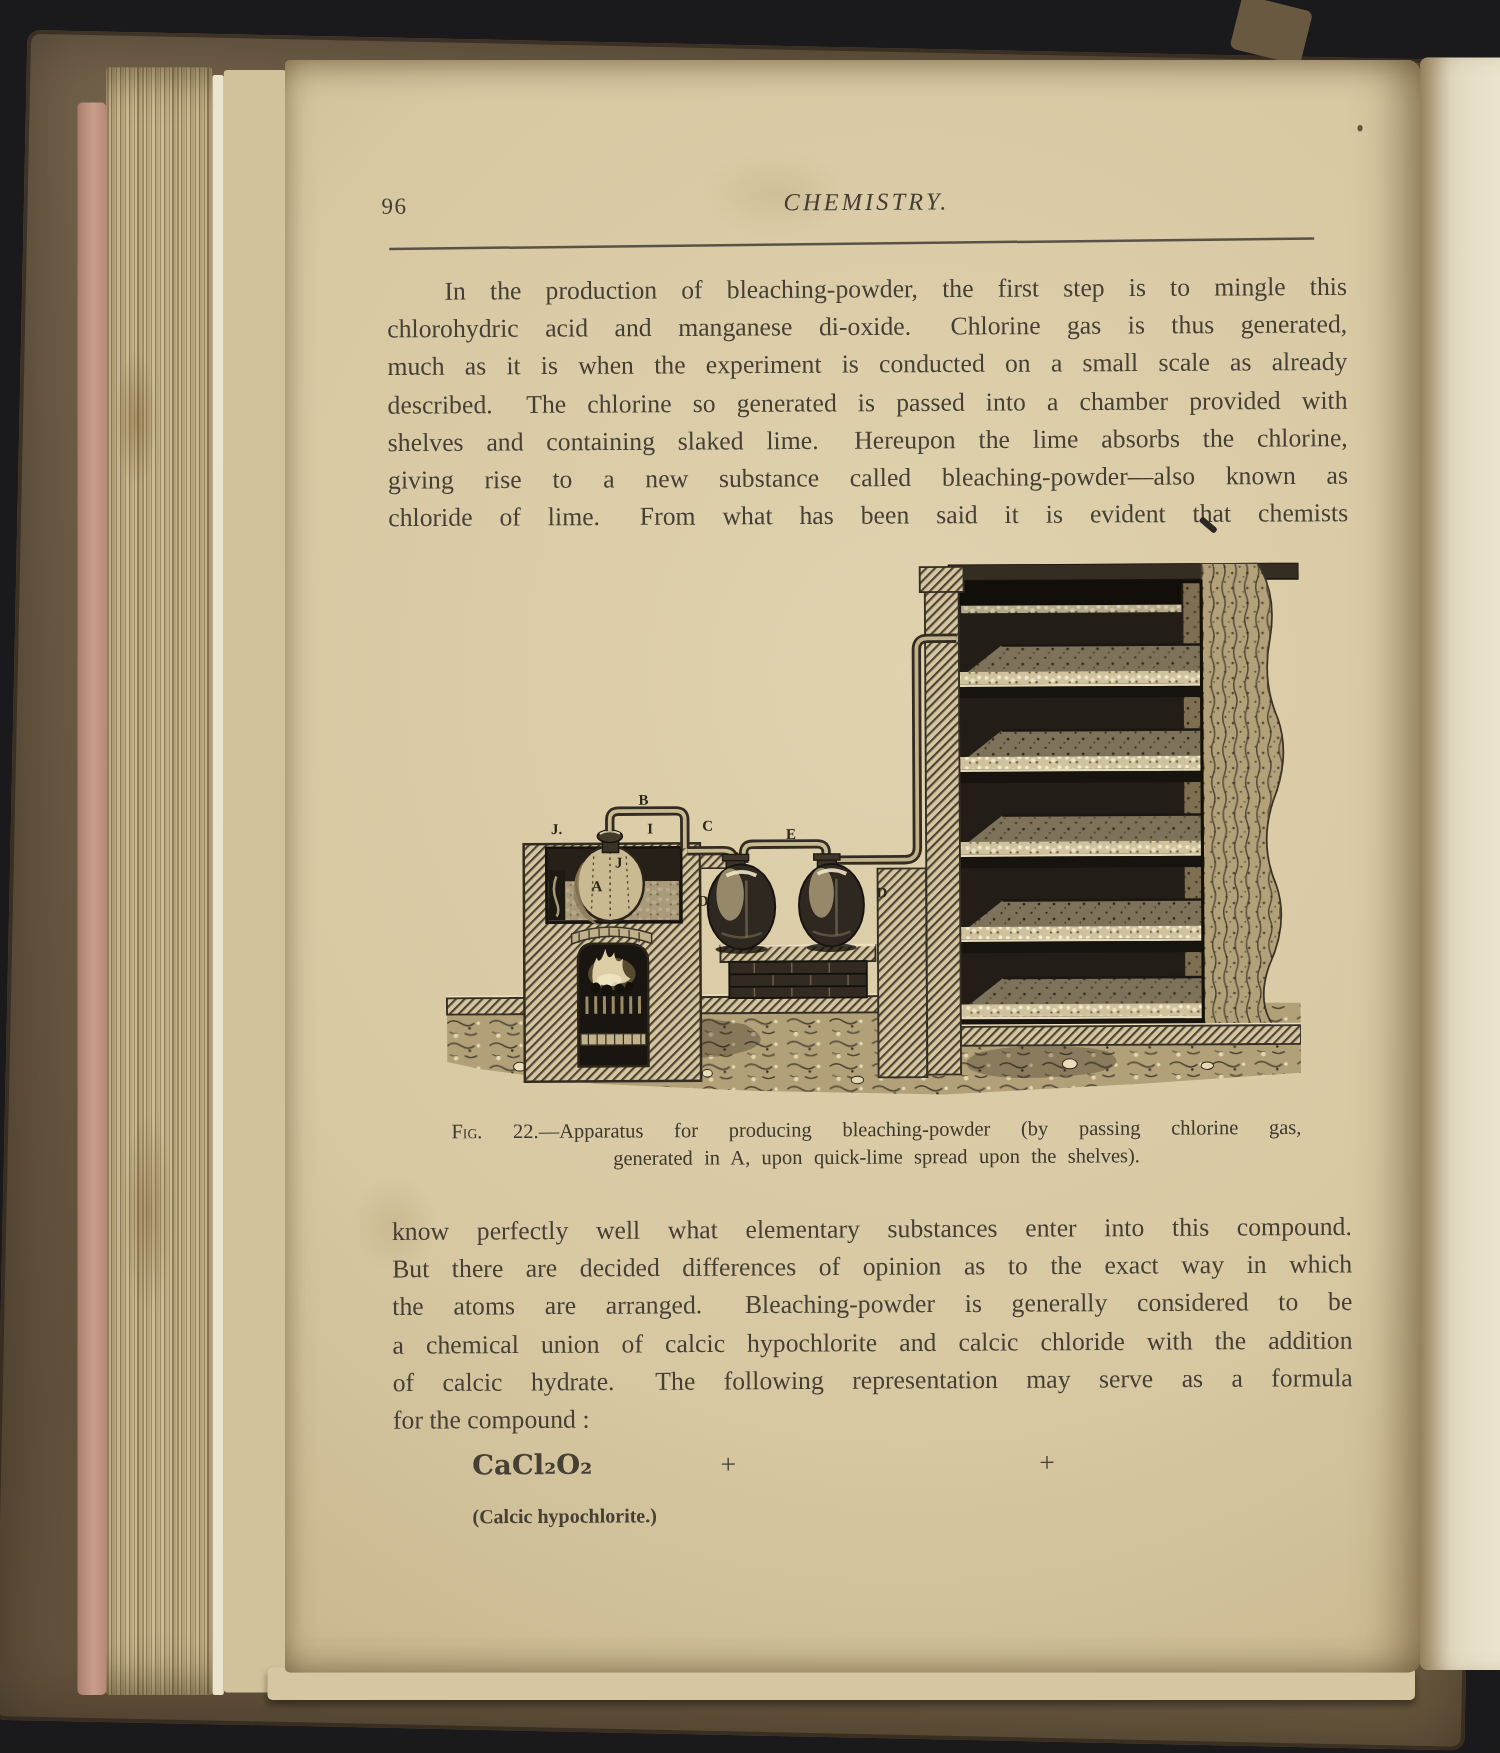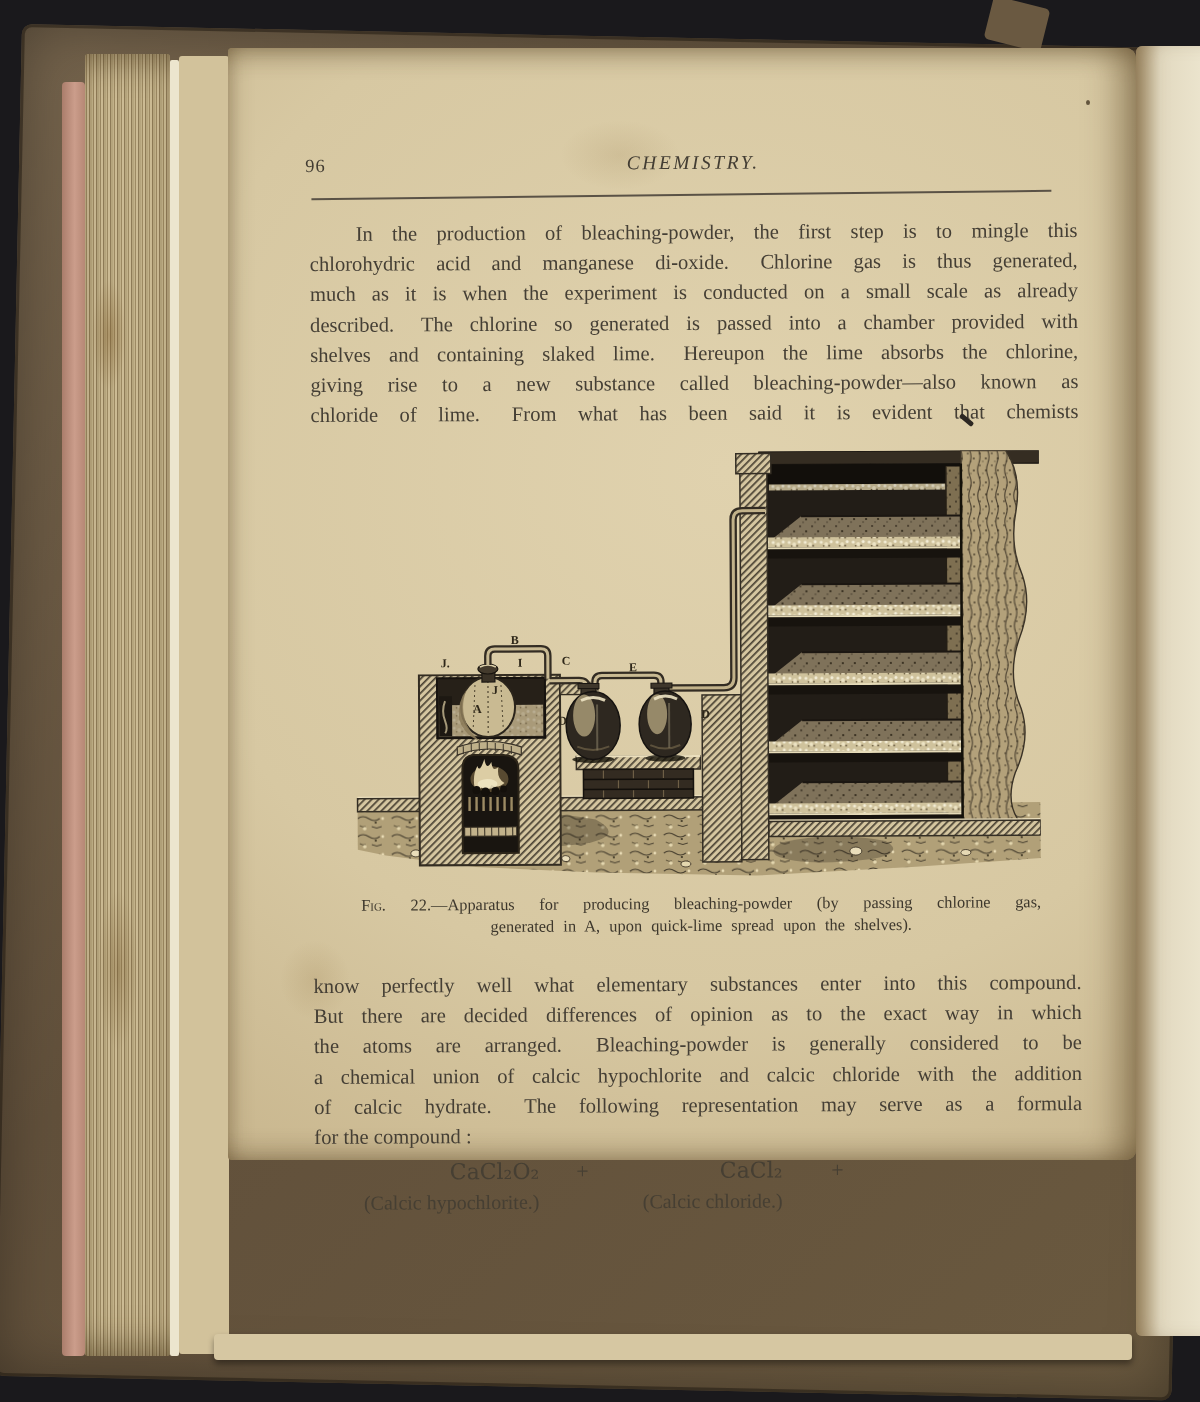--- a/index.html
+++ b/index.html
@@ -44,21 +44,21 @@
   }
   .under-sheet{left:214px;top:1334px;width:918px;height:26px;background:#d6c7a2;border-radius:4px;
     box-shadow:0 4px 6px rgba(0,0,0,.4);}
   .facing-page{
     left:1136px;top:46px;width:64px;height:1290px;border-radius:6px 0 0 6px;
     background:linear-gradient(90deg,#c0ae87 0%,#e2d9c0 38%,#ebe4cd 100%);
     box-shadow:inset 20px 0 22px -12px rgba(92,68,36,.55);
   }
   
   .page{
-    left:228px;top:48px;width:908px;height:1112px;
+    left:228px;top:48px;width:908px;height:1290px;
     background:radial-gradient(ellipse 120% 90% at 55% 38%,#e0d2ae 0%,#d7c8a2 52%,#cbb astro 80%,#c0ad85 100%);
     background:radial-gradient(ellipse 120% 90% at 55% 38%,#e0d2ae 0%,#d7c8a2 52%,#cab890 80%,#bfac84 100%);
     border-radius:4px 10px 10px 4px;
     box-shadow:
       inset -30px 0 34px -14px rgba(82,60,28,.5),
       inset 16px 0 22px -14px rgba(82,60,28,.38),
       inset 0 20px 26px -16px rgba(70,50,22,.42),
       inset 0 -20px 26px -16px rgba(70,50,22,.35);
   }
   .page-stain1{left:280px;top:940px;width:70px;height:80px;border-radius:50%;
@@ -81,23 +81,23 @@
   #para1{top:169px;}
   #para2{top:921px;}
   .fig{left:127px;top:404px;width:685px;height:430px;}
   .glabel{position:absolute;font-weight:bold;font-size:12px;color:#2e2719;line-height:12px;}
   .caption{left:132px;top:845px;width:680px;font-size:16.4px;color:#3e382d;line-height:21.5px;}
   .cap1{text-align:justify;text-align-last:justify;word-spacing:2px;height:22px;overflow:hidden;}
   .cap2{text-align:center;word-spacing:5px;}
   .sc{font-variant:small-caps;font-family:Liberation Serif, serif;}
   .ink-mark{left:732px;top:371px;width:16px;height:5px;background:#2c2722;border-radius:2px;
     transform:rotate(40deg);}
-  .fterm{position:absolute;top:1110px;transform:translateX(-50%);text-align:right;}
+  .fterm{position:absolute;top:1110px;transform:translateX(-50%);text-align:left;font-weight:bold;}
   .fchem{font-family:"DejaVu Serif",serif;font-size:22px;color:#463f33;}
-  .flabel{margin-top:7px;font-size:20px;color:#463f33;white-space:nowrap;}
+  .flabel{margin-top:20px;font-size:16px;color:#463f33;white-space:nowrap;}
   .fplus{position:absolute;top:1110px;font-size:22px;color:#463f33;transform:translateX(-50%);}
 </style>
 </head>
 <body>
 
 <div class="abs cover"></div>
 <div class="abs cover-corner"></div>
 <div class="abs edge-pink"></div>
 <div class="abs edge-stack"></div>
 <div class="abs stack-stain"></div>
@@ -395,20 +395,16 @@
       <div class="ln">a chemical union of calcic hypochlorite and calcic chloride with the addition</div>
       <div class="ln">of calcic hydrate.  The following representation may serve as a formula</div>
       <div class="ln last">for the compound :</div>
     </div>
 
     <div class="fterm" style="left:221px;">
       <div class="fchem">CaCl₂O₂</div>
       <div class="flabel">(Calcic hypochlorite.)</div>
     </div>
     <div class="fplus" style="left:352px;">+</div>
-    <div class="fterm" style="left:482px;">
-      <div class="fchem">CaCl₂</div>
-      <div class="flabel">(Calcic chloride.)</div>
-    </div>
     <div class="fplus" style="left:607px;">+</div>
 
   </div>
 </div>
 
 </body></html>

